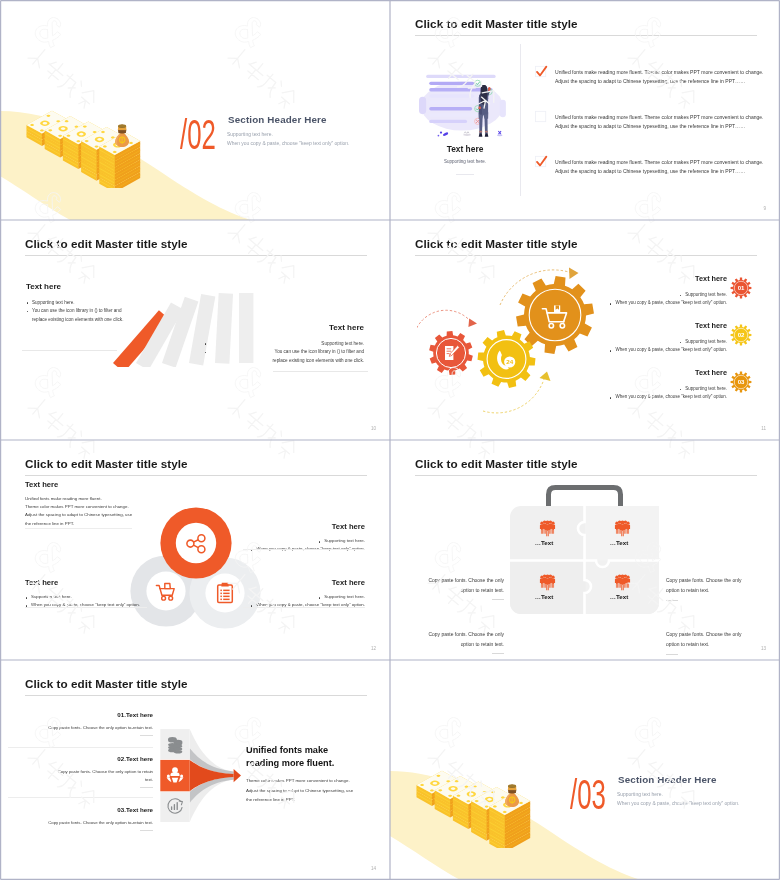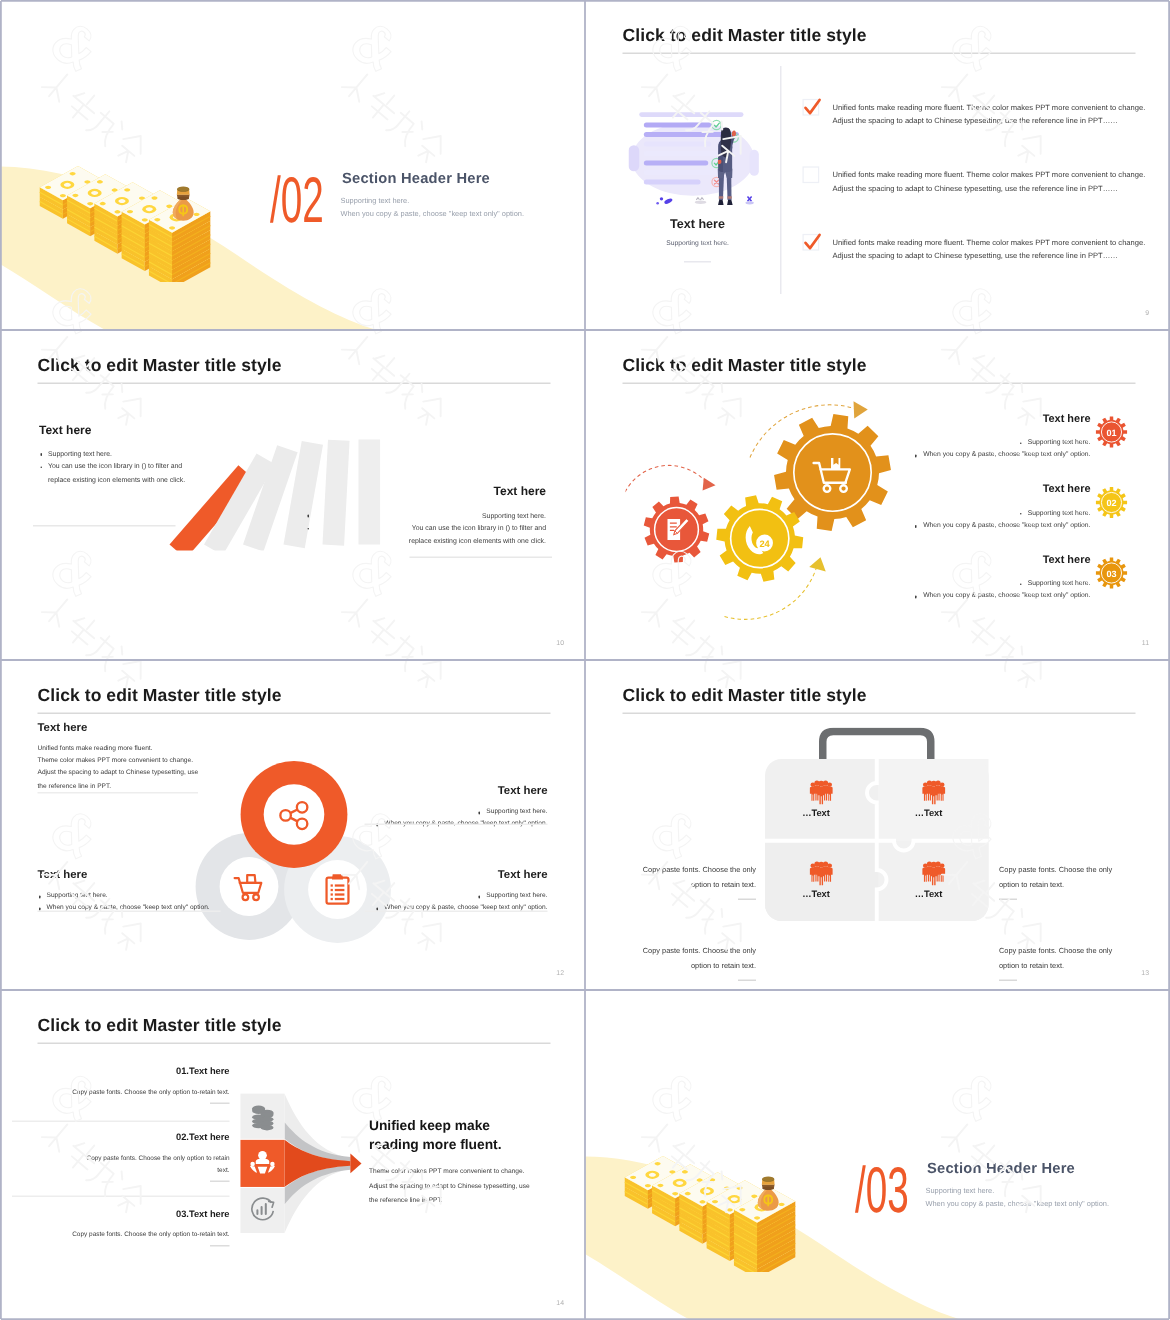--- a/index.html
+++ b/index.html
@@ -792,21 +792,21 @@
         <div class="f-dash"></div>
       </div>
       <div class="f-step f-s3">
         <div class="f-h">03.Text here</div>
         <div class="f-b">Copy paste fonts. Choose the only option to-retain text.</div>
         <div class="f-dash"></div>
       </div>
       <div class="f-sep f-sep1"></div>
       <div class="f-sep f-sep2"></div>
       <div class="f-head">
-        <div>Unified keep make</div>
+        <div>Unified fonts make</div>
         <div>reading more fluent.</div>
       </div>
       <div class="f-body">
         <div>Theme color makes PPT more convenient to change.</div>
           <div>Adjust the spacing to adapt to Chinese typesetting, use</div>
           <div>the reference line in PPT.</div>
       </div>
       <div class="pageno">14</div>
     </div>
     <div class="slide sec" id="s8">

